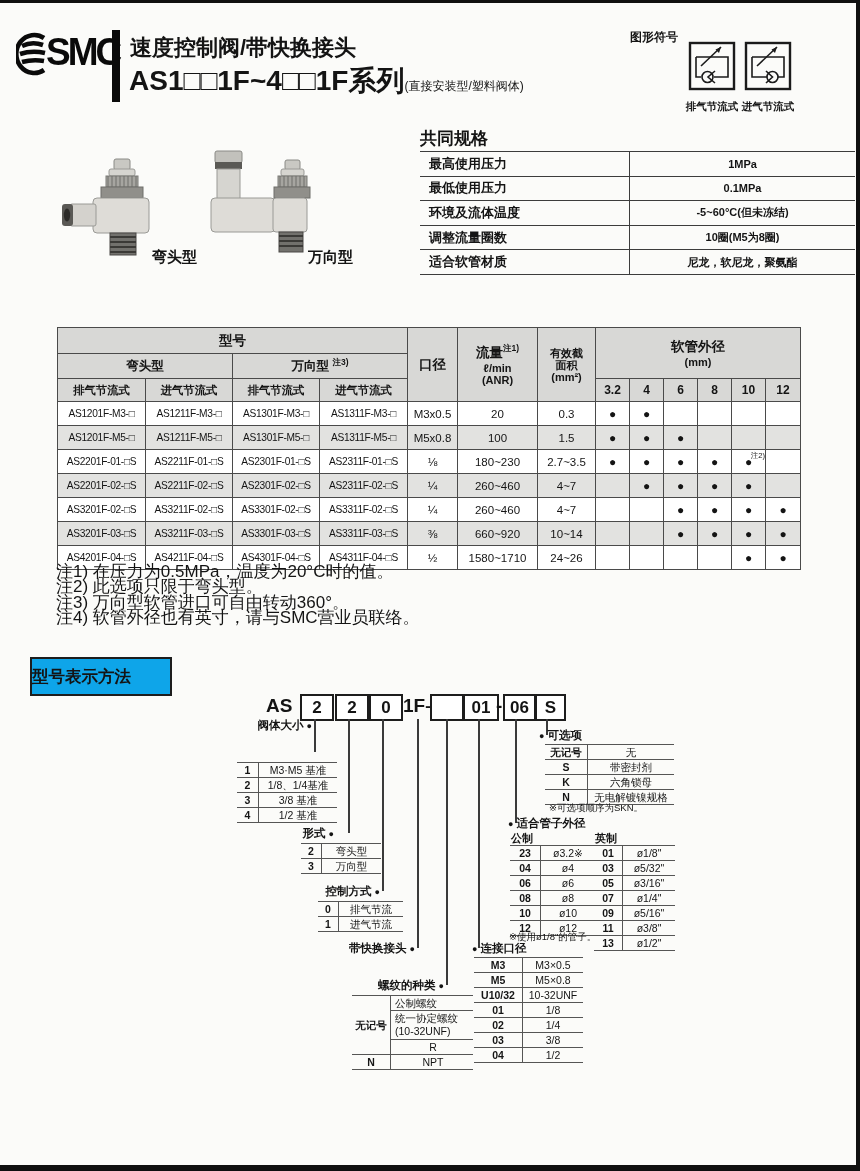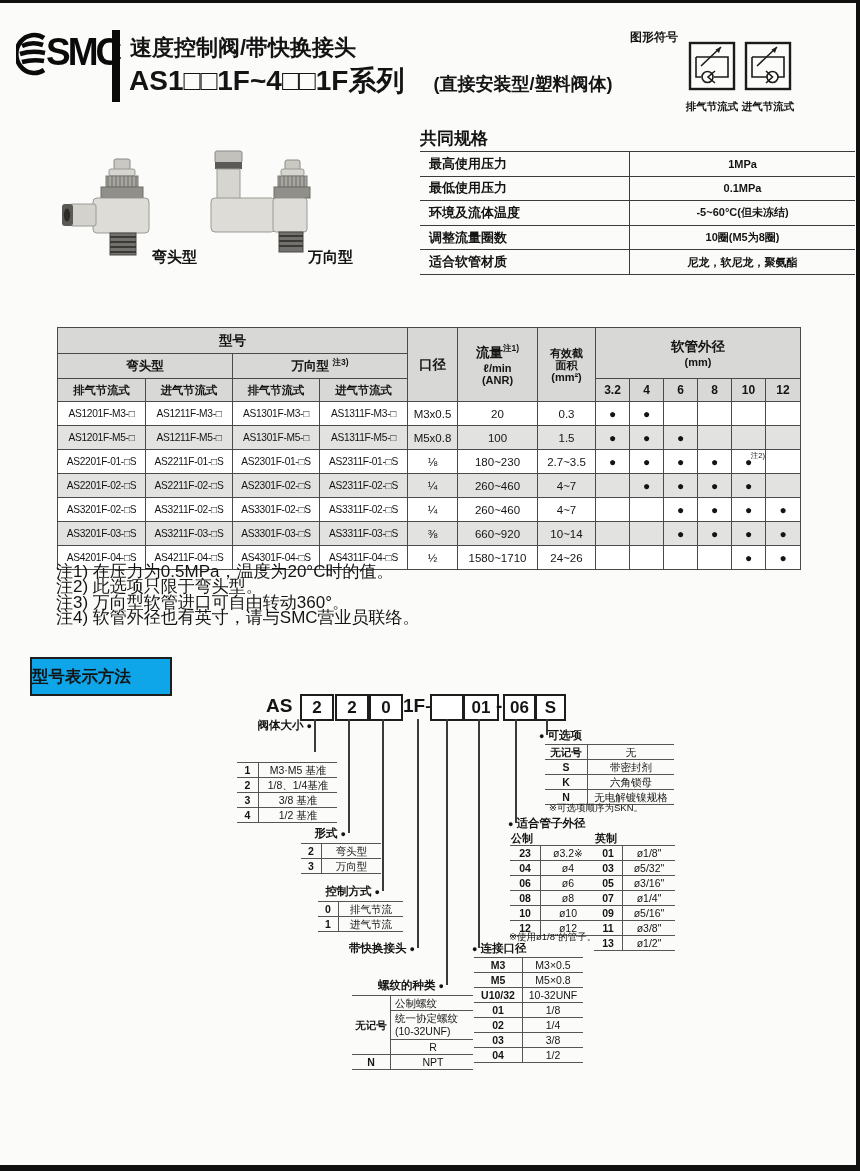--- a/index.html
+++ b/index.html
@@ -10,21 +10,21 @@
   .edge-bottom{position:absolute;left:0;bottom:0;width:100%;height:6px;background:#101010;}
   .abs{position:absolute;}
 
   
   .logo-text{position:absolute;left:46px;top:31px;font-size:37px;font-weight:900;letter-spacing:-3px;
              transform:scaleY(1.05);color:#0a0a0a;}
   .hbar{position:absolute;left:112px;top:30px;width:8px;height:72px;background:#0a0a0a;}
   .t1{position:absolute;left:130px;top:33px;font-size:22px;font-weight:bold;}
   .t2{position:absolute;left:129px;top:62px;white-space:nowrap;}
   .t2 .m{font-size:28px;font-weight:bold;}
-  .t2 .s{font-size:18px;font-weight:bold;margin-left:29px;}
+  .t2 .s{font-size:12px;font-weight:normal;}
   .symlab{position:absolute;left:630px;top:29px;font-size:12px;font-weight:bold;}
   .symcap{position:absolute;font-size:10.5px;font-weight:bold;width:60px;text-align:center;}
 
   
   .cs-title{position:absolute;left:420px;top:127px;font-size:17px;font-weight:bold;}
   .cs{position:absolute;left:420px;top:151px;border-collapse:collapse;}
   .cs td{border-top:1.4px solid #3c3c3c;height:23.6px;font-size:13px;padding:0;}
   .cs tr:last-child td{border-bottom:1.4px solid #3c3c3c;}
   .cs td.l{width:200px;padding-left:9px;font-weight:bold;border-right:1.2px solid #3c3c3c;}
   .cs td.v{width:225px;text-align:center;font-size:11px;font-weight:bold;}
@@ -369,21 +369,21 @@
           <td class="c">3</td>
           <td class="d">3/8 基准</td>
         </tr>
     <tr>
           <td class="c">4</td>
           <td class="d">1/2 基准</td>
         </tr>
   </tbody>
     </table>
 
-  <div class="bl bl-r" style="left:268px;top:827px;width:78px">形式</div>
+  <div class="bl bl-r" style="left:256px;top:827px;width:78px">形式</div>
   <table class="bd" style="left:301px;top:843px">
     <tbody>
         <tr>
           <td class="c" style="width:16px">2</td>
           <td class="d" style="width:55px">弯头型</td>
         </tr>
     <tr>
           <td class="c">3</td>
           <td class="d">万向型</td>
         </tr>

